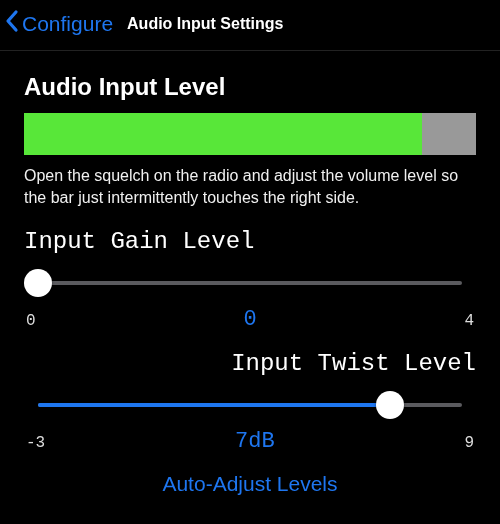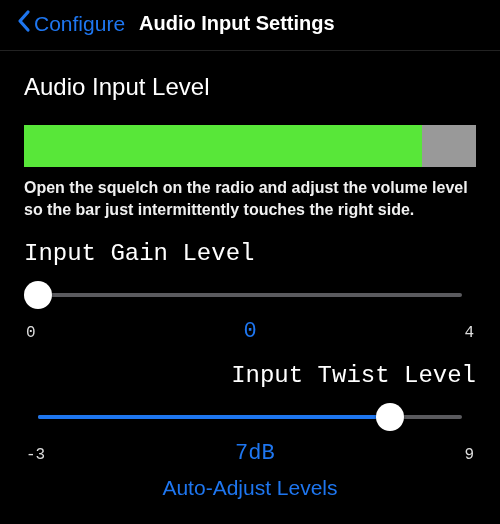--- a/index.html
+++ b/index.html
@@ -7,67 +7,66 @@
     width: 500px;
     height: 524px;
     background: #000;
     font-family: -apple-system, BlinkMacSystemFont, "Helvetica Neue", Arial, sans-serif;
     color: #fff;
     overflow: hidden;
   }
   .header {
     display: flex;
     align-items: center;
-    padding: 7px 8px 10px 16px;
+    padding: 7px 8px 10px 4px;
     border-bottom: 1px solid #222;
   }
   .back-btn {
     display: flex;
     align-items: center;
     color: #1e76f0;
     font-size: 21px;
     font-weight: 400;
     cursor: pointer;
     padding: 2px 6px 2px 0;
   }
   .back-btn svg { margin-right: 2px; }
   .title {
     color: #fff;
-    font-size: 20px;
+    font-size: 16px;
     font-weight: 600;
     margin-left: 8px;
     text-align: right;
   }
   .content {
     padding: 22px 24px 0 24px;
   }
   .section-label {
     font-size: 24px;
-    font-weight: 400;
+    font-weight: 700;
     color: #fff;
-    margin-bottom: 24px;
+    margin-bottom: 12px;
   }
   .level-bar {
     position: relative;
     width: 100%;
     height: 42px;
     background: #999;
     margin-bottom: 10px;
   }
   .level-fill {
     position: absolute;
     top: 0; left: 0; bottom: 0;
     background: #58e739;
   }
   .help-text {
     font-size: 16px;
     line-height: 1.35;
     color: #f0f0f0;
     margin-bottom: 20px;
-    font-weight: bold;
   }
   .slider-block { margin-bottom: 10px; font-family: Liberation Mono, monospace; }
   .slider-title {
     font-size: 24px;
     font-weight: 400;
     margin-bottom: 14px;
   }
   .slider-track {
     position: relative;
     height: 28px;
@@ -116,21 +115,21 @@
   }
   .slider-value {
     color: #1e76f0;
     font-size: 22px;
     font-weight: 400;
   }
   .auto-adjust {
     text-align: center;
     color: #1e76f0;
     font-size: 21px;
-    margin-top: 10px;
+    margin-top: 18px;
     cursor: pointer;
   }
 </style>
 </head>
 <body>
 
 <div class="header">
   <div class="back-btn">
     <span>
       <svg width="16" height="24" viewBox="0 0 16 24" fill="none">

